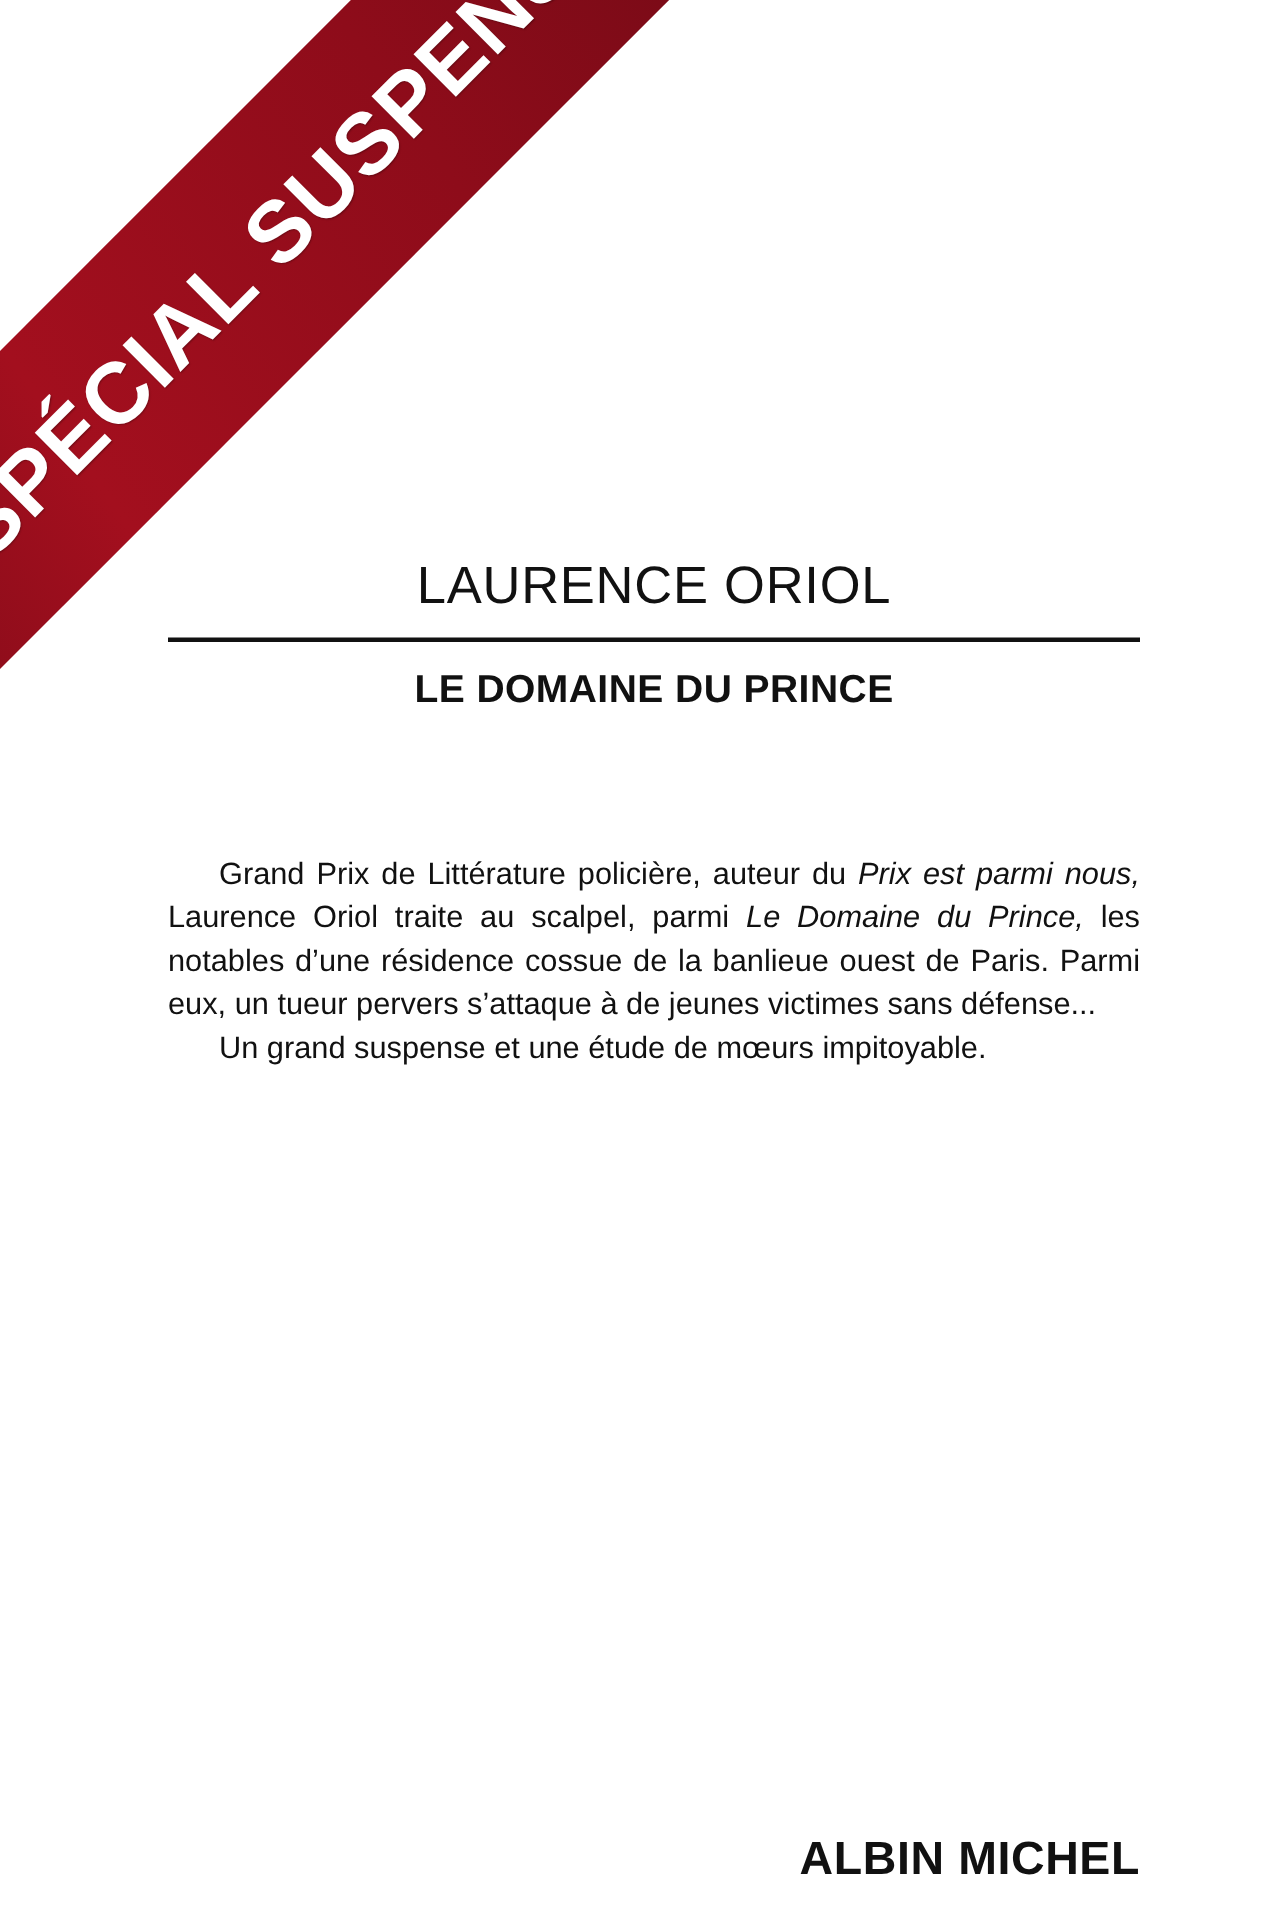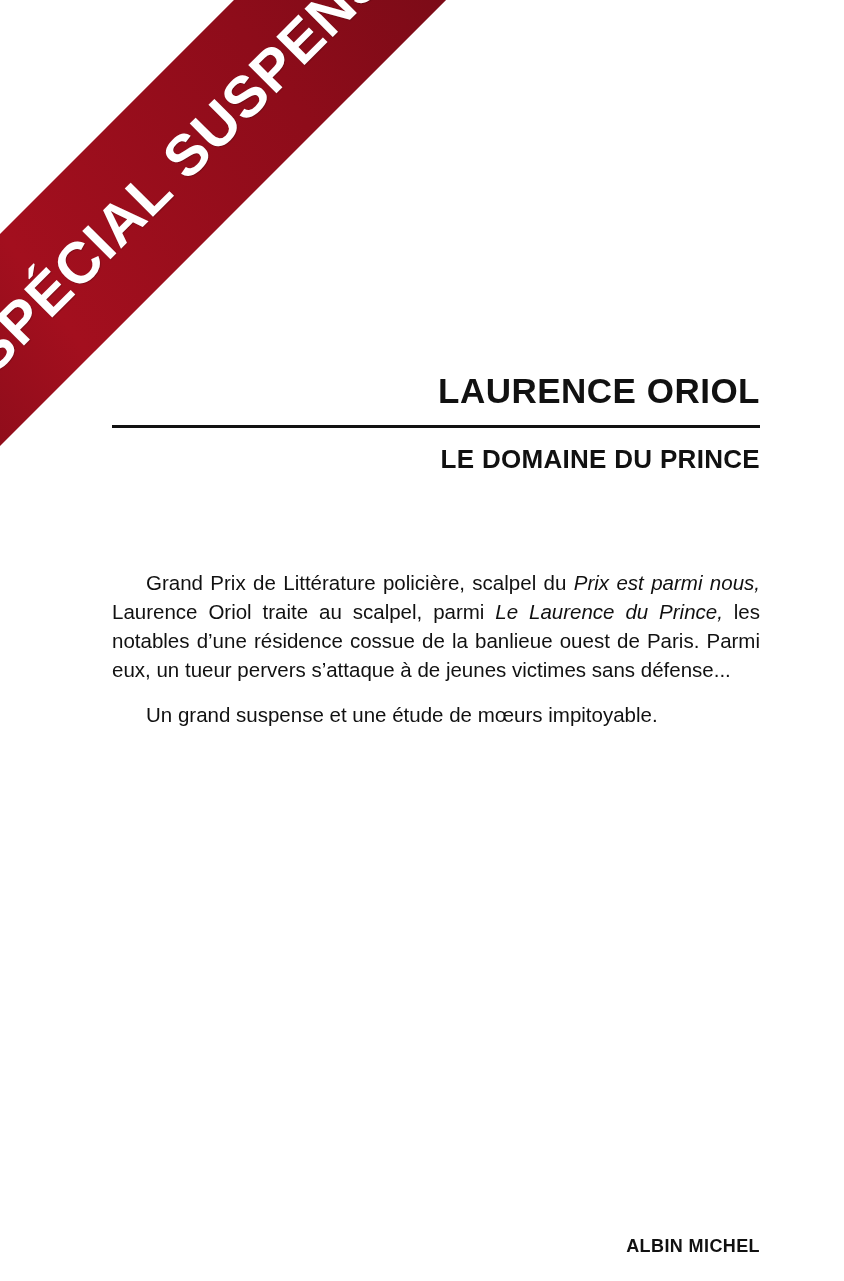--- a/index.html
+++ b/index.html
@@ -52,70 +52,68 @@
   
   .title-block {
     position: absolute;
     left: 112px;
     top: 372px;
     width: 648px;
     text-align: center;
   }
   .author-name {
     font-size: 35px;
-    font-weight: bold;
+    font-weight: normal;
     letter-spacing: 0.5px;
     color: #111111;
     line-height: 1.1;
     margin: 0 0 14px 0;
-    text-align: right;
   }
   .rule {
     height: 3px;
     background: #111111;
     width: 100%;
     margin: 0 0 16px 0;
   }
   .book-title {
     font-size: 26px;
     font-weight: bold;
     letter-spacing: 0.3px;
     color: #111111;
     margin: 0;
-    text-align: right;
   }
 
   
   .blurb {
     position: absolute;
     left: 112px;
     top: 568px;
     width: 648px;
     font-size: 20.5px;
     line-height: 1.42;
     color: #111111;
     text-align: justify;
   }
   .blurb p {
     margin: 0;
     text-indent: 34px;
   }
   .blurb p + p {
-    margin-top: 16px;
+    margin-top: 0;
   }
   .blurb i {
     font-style: italic;
   }
 
   
   .publisher {
     position: absolute;
     right: 84px;
     bottom: 24px;
-    font-size: 18px;
+    font-size: 31px;
     font-weight: bold;
     letter-spacing: 0.4px;
     color: #111111;
   }
 </style>
 </head>
 <body>
 
 <div class="page">
 
@@ -125,19 +123,19 @@
     </div>
   </div>
 
   <div class="title-block">
     <div class="author-name">LAURENCE ORIOL</div>
     <div class="rule"></div>
     <div class="book-title">LE DOMAINE DU PRINCE</div>
   </div>
 
   <div class="blurb">
-    <p><span>Grand Prix de Littérature policière, scalpel du </span><i>Prix est parmi nous,</i><span> Laurence Oriol traite au scalpel, parmi </span><i>Le Laurence du Prince,</i><span> les notables d’une résidence cossue de la banlieue ouest de Paris. Parmi eux, un tueur pervers s’attaque à de jeunes victimes sans défense...</span></p>
+    <p><span>Grand Prix de Littérature policière, auteur du </span><i>Prix est parmi nous,</i><span> Laurence Oriol traite au scalpel, parmi </span><i>Le Domaine du Prince,</i><span> les notables d’une résidence cossue de la banlieue ouest de Paris. Parmi eux, un tueur pervers s’attaque à de jeunes victimes sans défense...</span></p>
     <p>Un grand suspense et une étude de mœurs impitoyable.</p>
   </div>
 
   <div class="publisher">ALBIN MICHEL</div>
 
 </div>
 
 </body></html>

